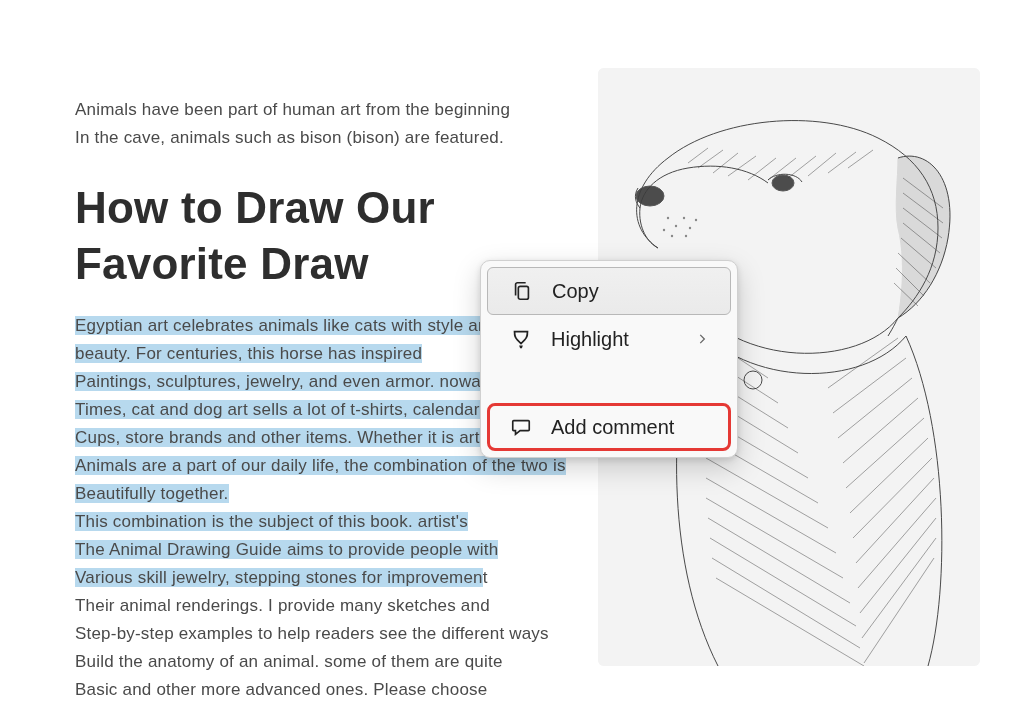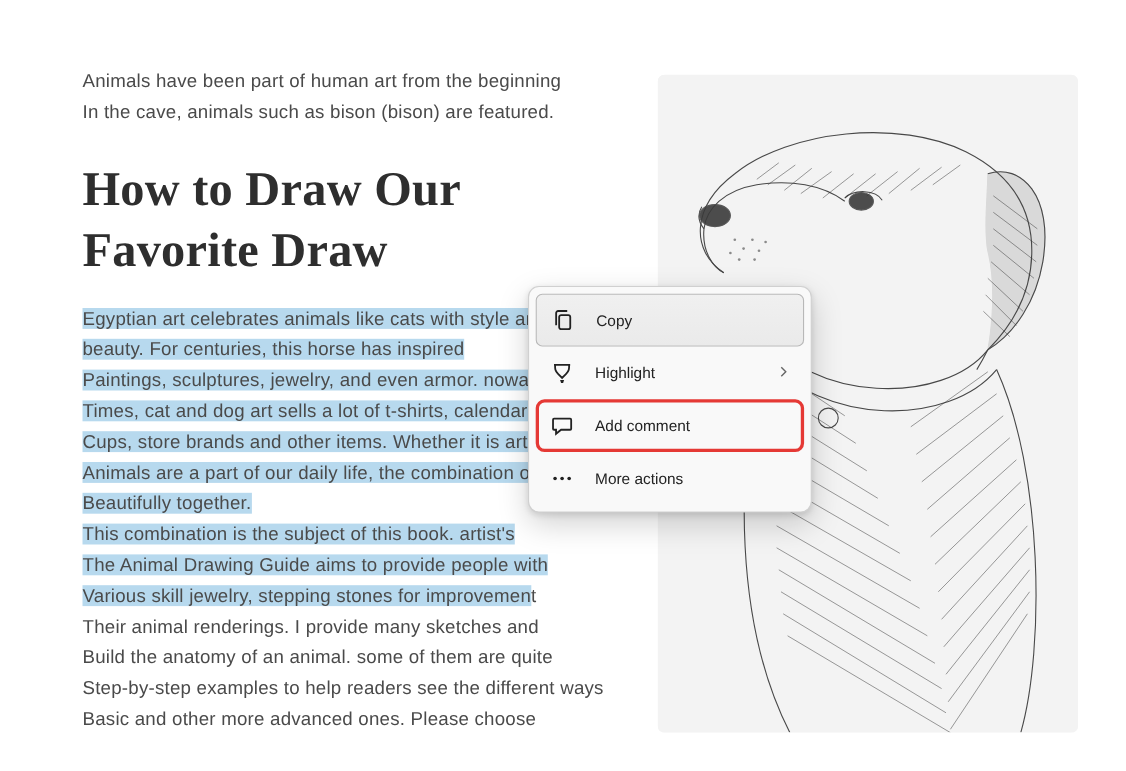--- a/index.html
+++ b/index.html
@@ -16,24 +16,25 @@
     padding: 60px 0 0 75px;
     position: relative;
     width: 100%;
     height: 100%;
   }
   .intro-text {
     font-size: 17px;
     line-height: 28px;
     color: #4a4a4a;
     letter-spacing: 0.2px;
+    margin-top: 36px;
   }
   .intro-text div { white-space: nowrap; }
   h1.title {
-    font-family: Liberation Serif, serif;
+    font-family: Liberation Sans, sans-serif;
     font-weight: 700;
     font-size: 44px;
     line-height: 56px;
     color: #2e2e2e;
     margin: 28px 0 20px 0;
     letter-spacing: 0.2px;
   }
   .body-text {
     font-size: 17px;
     line-height: 28px;
@@ -65,35 +66,36 @@
     box-shadow: 0 10px 28px rgba(0,0,0,0.18), 0 2px 6px rgba(0,0,0,0.12);
     padding: 6px;
     z-index: 50;
     font-family: "Segoe UI", Arial, sans-serif;
   }
   .menu-item {
     display: flex;
     align-items: center;
     gap: 18px;
     height: 48px;
-    padding: 0 12px;
+    padding: 0 22px;
     border-radius: 6px;
-    font-size: 14px;
+    font-size: 20px;
     color: #222;
     cursor: pointer;
     position: relative;
   }
   .menu-item.hovered {
     background: linear-gradient(#f0f0f0,#eaeaea);
     border: 1px solid #b8b8b8;
   }
   .menu-item.highlighted-red {
     outline: 3px solid #e53935;
     outline-offset: -3px;
     border-radius: 8px;
+    margin-top: 40px;
   }
   .menu-icon {
     width: 24px;
     height: 24px;
     display: flex;
     align-items: center;
     justify-content: center;
     flex-shrink: 0;
   }
   .menu-chevron {
@@ -121,22 +123,22 @@
     <div><span class="sel">beauty. For centuries, this horse has inspired</span></div>
     <div><span class="sel">Paintings, sculptures, jewelry, and even armor. nowadays</span></div>
     <div><span class="sel">Times, cat and dog art sells a lot of t-shirts, calendars, coffee</span></div>
     <div><span class="sel">Cups, store brands and other items. Whether it is art or domesticated</span></div>
     <div><span class="sel">Animals are a part of our daily life, the combination of the two is</span></div>
     <div><span class="sel">Beautifully together.</span></div>
     <div><span class="sel">This combination is the subject of this book. artist's</span></div>
     <div><span class="sel">The Animal Drawing Guide aims to provide people with</span></div>
     <div><span class="sel">Various skill jewelry, stepping stones for improvemen</span><span>t</span></div>
     <div>Their animal renderings. I provide many sketches and</div>
+    <div>Step-by-step examples to help readers see the different ways</div>
     <div>Build the anatomy of an animal. some of them are quite</div>
-    <div>Step-by-step examples to help readers see the different ways</div>
     <div>Basic and other more advanced ones. Please choose</div>
   </div>
 
   <div class="dog-image" title="Pencil sketch of a dog looking left">
     <svg viewBox="0 0 382 598" width="382" height="598" xmlns="http://www.w3.org/2000/svg">
       <rect x="0" y="0" width="382" height="598" fill="#f3f3f3"></rect>
 
       <g stroke="#2a2a2a" stroke-width="1" fill="none" opacity="0.85">
 
         <path d="M60 180 C30 160 30 120 70 90 C120 50 220 40 280 70 C320 90 340 120 340 160 C340 200 320 230 300 250 C300 250 295 260 290 268"></path>
@@ -261,25 +263,15 @@
 
     <div class="menu-item highlighted-red">
       <span class="menu-icon">
         <svg width="22" height="22" viewBox="0 0 24 24" fill="none" stroke="#222" stroke-width="1.8">
           <path d="M4 5 h16 a1 1 0 0 1 1 1 v9 a1 1 0 0 1 -1 1 h-9 l-5 4 v-4 h-2 a1 1 0 0 1 -1 -1 v-9 a1 1 0 0 1 1 -1 z"></path>
         </svg>
       </span>
       <span>Add comment</span>
     </div>
 
-    <div class="menu-item">
-      <span class="menu-icon">
-        <svg width="22" height="22" viewBox="0 0 24 24" fill="#222">
-          <circle cx="5" cy="12" r="1.8"></circle>
-          <circle cx="12" cy="12" r="1.8"></circle>
-          <circle cx="19" cy="12" r="1.8"></circle>
-        </svg>
-      </span>
-      <span>More actions</span>
-    </div>
   </div>
 
 </div>
 
 </body></html>

